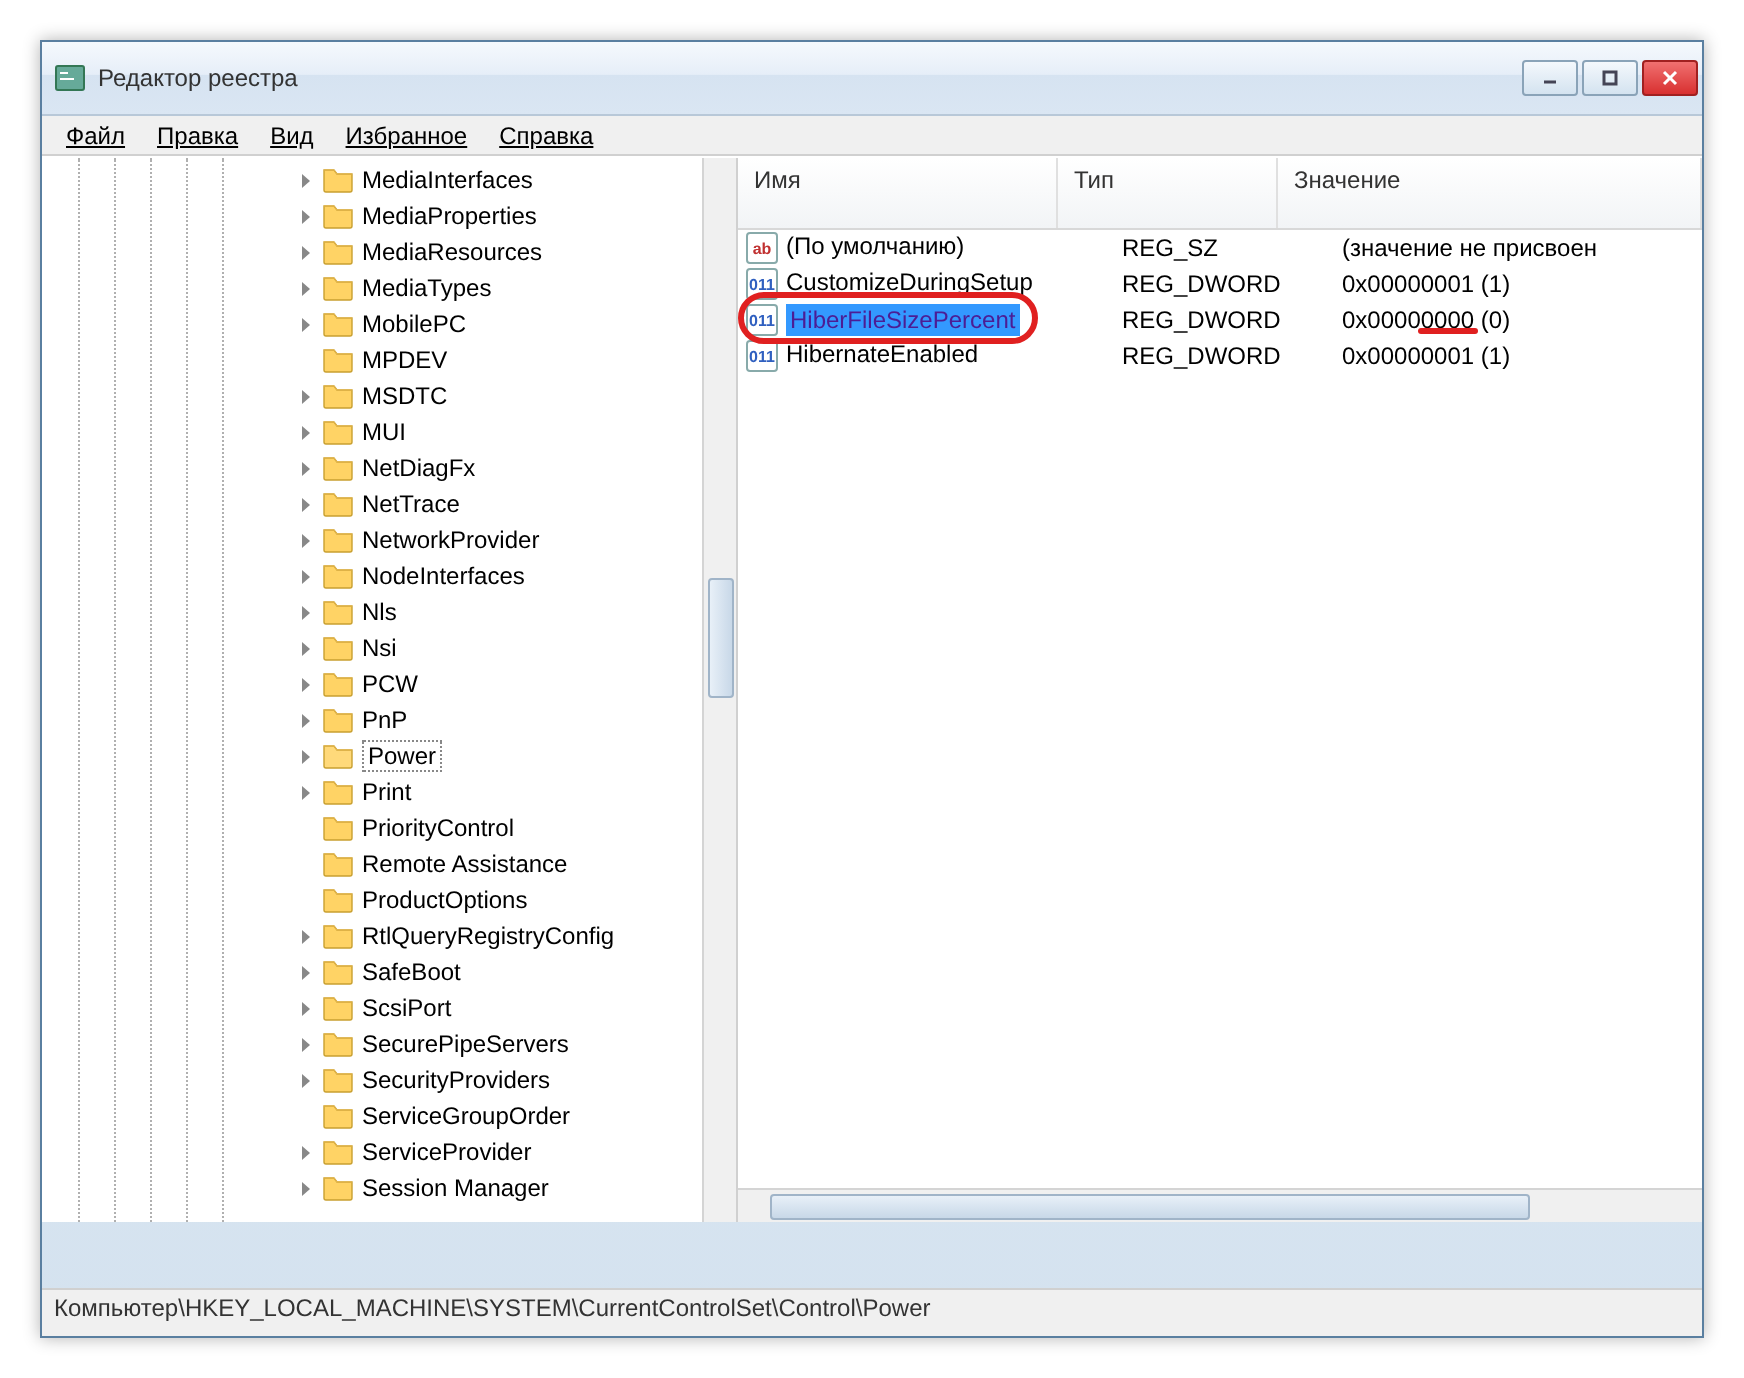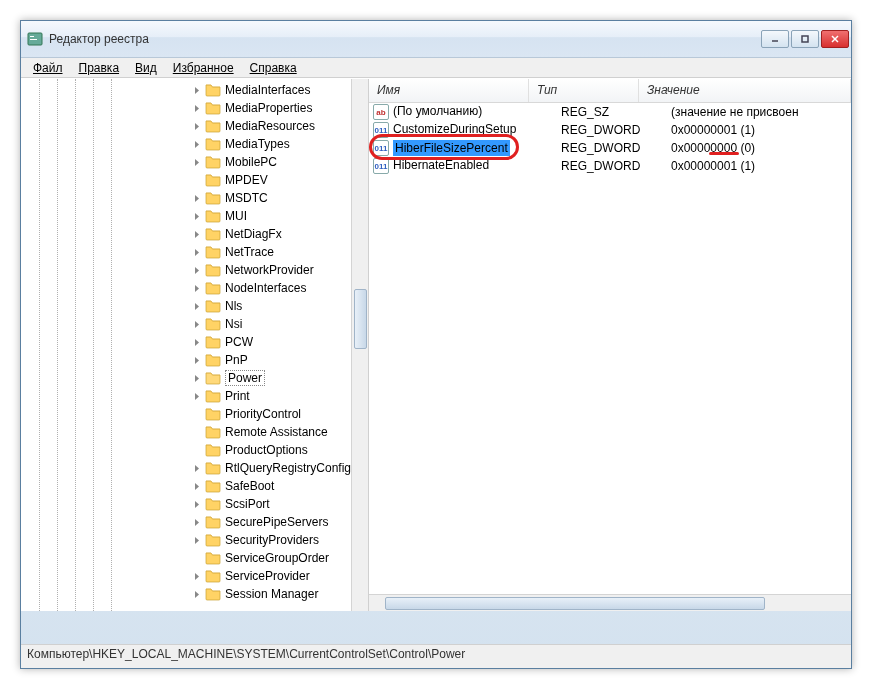--- a/index.html
+++ b/index.html
@@ -59,21 +59,20 @@
 }
 
 .tree-pane {
   width: 348px;
   overflow: auto;
   border-right: 1px solid #d0d0d0;
   position: relative;
 }
 .tree {
   padding: 2px 0 2px 16px;
-  margin-left: 44px;
 }
 .tree-row {
   display: flex;
   align-items: center;
   height: 18px;
   padding-left: 110px;
   cursor: pointer;
   white-space: nowrap;
 }
 .tree-row.selected {
@@ -130,24 +129,23 @@
 }
 
 .list-pane {
   flex: 1;
   display: flex;
   flex-direction: column;
   overflow: hidden;
 }
 .list-header {
   display: flex;
-  height: 24px;
+  height: 36px;
   background: linear-gradient(to bottom, #fff, #f2f4f6);
   border-bottom: 1px solid #d8d8d8;
-  font-style: italic;
 }
 .col-head {
   padding: 4px 8px;
   border-right: 1px solid #e0e0e0;
   color: #333;
   cursor: pointer;
 }
 .col-name { width: 160px; }
 .col-type { width: 110px; }
 .col-val { flex: 1; }
@@ -171,21 +169,21 @@
   width: 16px; height: 16px; margin-right: 4px; flex-shrink: 0;
   border: 1px solid #8aa; border-radius: 2px;
   display: flex; align-items: center; justify-content: center;
   font-size: 8px; font-weight: bold;
 }
 .val-icon.sz { background: #fff; color: #c03030; }
 .val-icon.dw { background: #fff; color: #3060c0; }
 
 .list-row.sel .cell.name .label {
   background: #3399ff;
-  color: #000000;
+  color: #4c1d95;
   padding: 1px 2px;
 }
 
 .highlight-circle {
   position: absolute;
   border: 3px solid #e02020;
   border-radius: 14px;
   pointer-events: none;
 }
 .red-underline {

